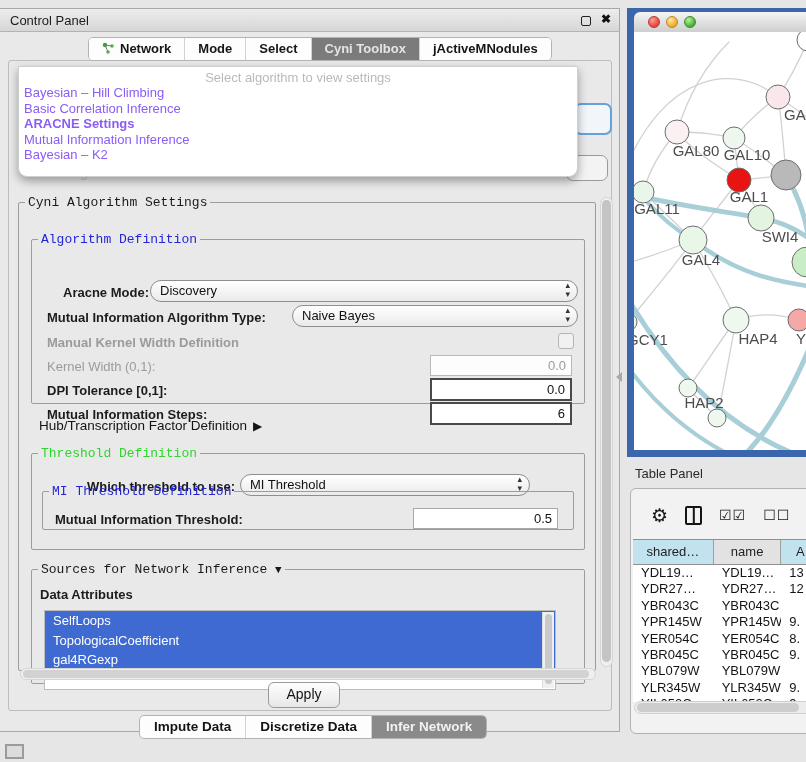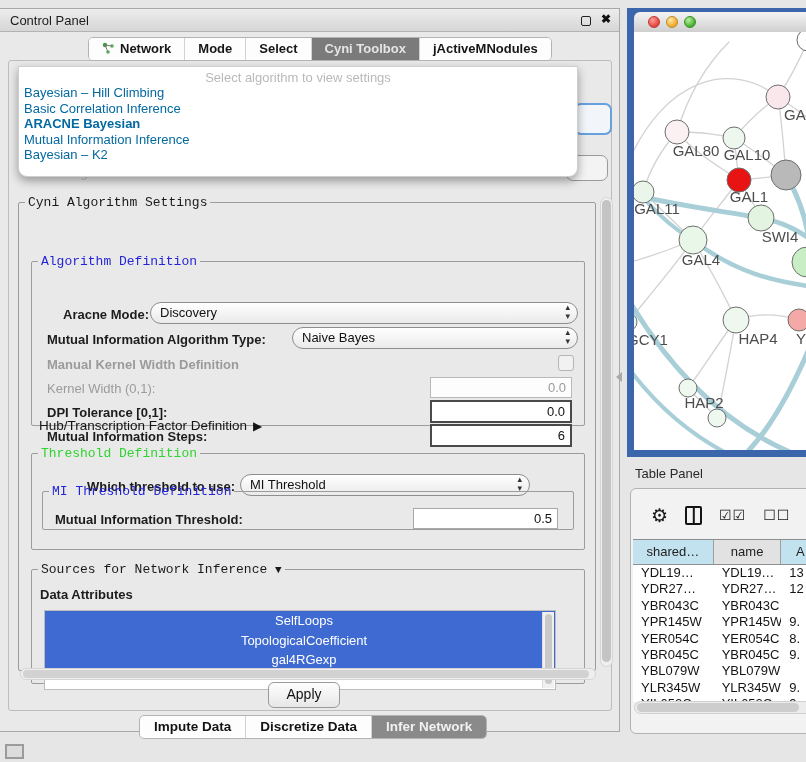--- a/index.html
+++ b/index.html
@@ -28,27 +28,27 @@
   .bg-combo-text{position:absolute;left:80px;top:155px;font-size:14px;color:#c9c9c9;z-index:5;}
   .frag-blue{position:absolute;left:574px;top:94px;width:34px;height:28px;border:2px solid #66a1dd;
              border-radius:7px;background:#f2f6fb;z-index:5;}
   .frag-box{position:absolute;left:566px;top:146px;width:40px;height:24px;border:1px solid #9a9a9a;
             border-radius:7px;background:#f3f3f3;z-index:5;}
   
   .popup{position:absolute;left:18px;top:57px;width:560px;height:111px;background:#ffffff;
          border:1px solid #cfcfcf;border-radius:0 0 9px 9px;box-shadow:0 4px 10px rgba(0,0,0,.35);
          z-index:40;box-sizing:border-box;}
   .popup-hint{text-align:center;font-size:13px;color:#b9b9b9;padding-top:3px;height:15px;}
-  .popup-item{font-size:13px;color:#0369a1;padding:1px 0 0 5px;height:14.6px;line-height:14px;white-space:nowrap;}
+  .popup-item{font-size:13px;color:#8b5cf6;padding:1px 0 0 5px;height:14.6px;line-height:14px;white-space:nowrap;}
   .popup-item.bold{font-weight:bold;}
   
   fieldset{position:absolute;border:1px solid #9c9c9c;border-radius:2px;margin:0;padding:0;box-sizing:border-box;}
   legend{font-size:13px;padding:0 3px;margin-left:6px;white-space:nowrap;font-family:Liberation Mono, monospace;}
   .fs-settings{left:18px;top:186px;width:578px;height:476px;}
-  .fs-alg{left:12px;top:22px;width:554px;height:172px;margin-top:22px;}
+  .fs-alg{left:12px;top:22px;width:554px;height:172px;}
   .fs-alg legend{color:#2525d8;}
   .fs-thresh{left:12px;top:236px;width:554px;height:104px;}
   .fs-thresh legend{color:#2fd42f;}
   .fs-mithresh{left:10px;top:23px;width:532px;height:46px;}
   .fs-mithresh legend{color:#2525d8;}
   .fs-sources{left:12px;top:352px;width:554px;height:122px;}
   .lbl{position:absolute;font-size:13px;font-weight:bold;color:#1c1c1c;white-space:nowrap;}
   .lbl.dis{color:#9b9b9b;}
   .plain{font-weight:normal;}
   
@@ -61,21 +61,21 @@
   .field{position:absolute;height:21px;background:#fff;border:1px solid #a9a9a9;box-sizing:border-box;
          font-size:13px;text-align:right;padding:2px 5px 0 0;color:#111;}
   .field.strong{border:2px solid #4a4a4a;}
   .field.dis{border:1px solid #b9b9b9;color:#9b9b9b;background:#fdfdfd;}
   .checkbox{position:absolute;width:14px;height:14px;border:1px solid #b5b5b5;border-radius:3px;background:#f1f1f1;}
   .expander{position:absolute;font-size:13.5px;color:#141414;white-space:nowrap;}
   .expander .tri{font-size:12px;margin-left:6px;}
   
   .attr-list{position:absolute;left:12px;top:33px;width:512px;height:80px;background:#fff;
              border:1px solid #bdbdbd;overflow:hidden;box-sizing:border-box;}
-  .attr-item{background:#3e6ad1;color:#fff;font-size:13px;height:19.5px;line-height:19px;padding-left:8px;text-align:center;}
+  .attr-item{background:#3e6ad1;color:#fff;font-size:13px;height:19.5px;line-height:19px;padding-left:8px;}
   .attr-scroll{position:absolute;right:1px;top:1px;width:11px;height:76px;background:#f0f0f0;border-left:1px solid #ddd;}
   .attr-thumb{position:absolute;left:2px;top:2px;width:7px;height:70px;background:#c9c9c9;border-radius:4px;}
   
   .vscroll{position:absolute;left:600px;top:188px;width:13px;height:470px;background:#efefef;
            border:1px solid #d5d5d5;border-radius:7px;box-sizing:border-box;}
   .vscroll .thumb{position:absolute;left:1px;top:2px;width:9px;height:462px;background:#c4c4c4;border-radius:5px;}
   .hscroll{position:absolute;left:20px;top:659px;width:576px;height:12px;background:#efefef;
            border:1px solid #d5d5d5;border-radius:7px;box-sizing:border-box;}
   .hscroll .thumb{position:absolute;left:2px;top:1px;width:566px;height:8px;background:#d2d2d2;border-radius:4px;}
   
@@ -162,21 +162,21 @@
         <div class="tab">
           <span>jActiveMNodules</span>
         </div>
       </div>
 
     <div class="popup">
       <div class="popup-hint">Select algorithm to view settings</div>
       <div id="popup-list">
           <div class="popup-item">Bayesian – Hill Climbing</div>
           <div class="popup-item">Basic Correlation Inference</div>
-          <div class="popup-item bold">ARACNE Bayesian</div>
+          <div class="popup-item bold">ARACNE Settings</div>
           <div class="popup-item">Mutual Information Inference</div>
           <div class="popup-item">Bayesian – K2</div>
         </div>
     </div>
 
     <fieldset class="fs-settings">
       <legend>Cyni Algorithm Settings</legend>
 
       <fieldset class="fs-alg">
         <legend>Algorithm Definition</legend>

